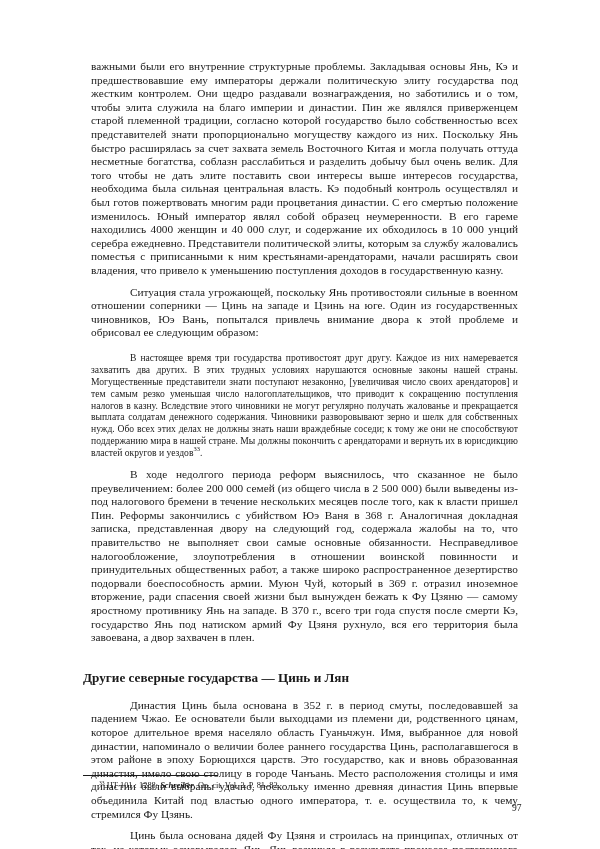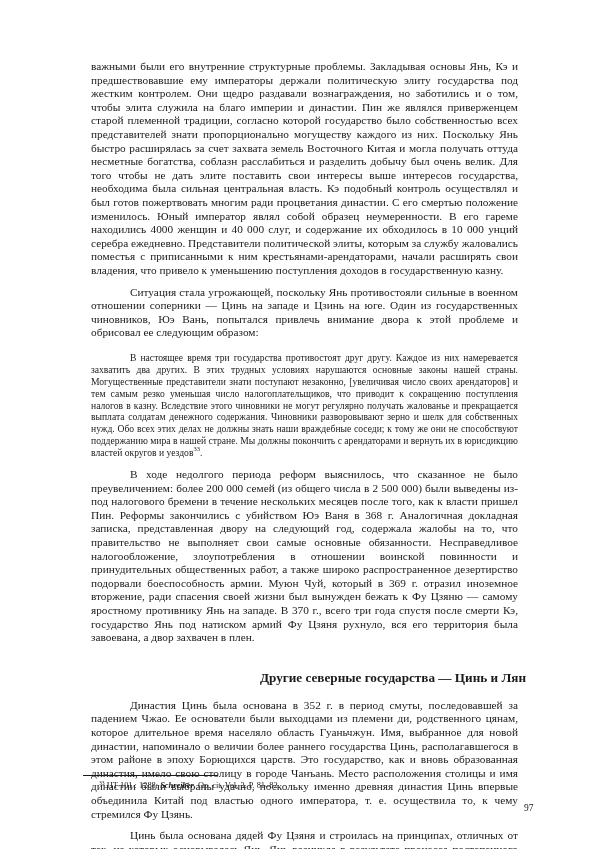--- a/index.html
+++ b/index.html
@@ -8,36 +8,36 @@
     position: absolute; left: 83px; top: 52px; width: 443px;
     font-family: "Liberation Serif", "DejaVu Serif", serif;
     color: #1a1a1a;
   }
   p { margin: 8px; text-align: justify; font-size: 11.3px; line-height: 13.6px; }
   p.indent { text-indent: 39px; }
   .quote { margin-top: 12px; margin-bottom: 9px; }
   .quote p { font-size: 9.6px; line-height: 11.9px; text-indent: 39px; }
   sup { font-size: 6.5px; line-height: 0; vertical-align: 5px; }
   h2 {
-    margin: 25px 0 13px 0; font-size: 13.2px; font-weight: bold; text-align: right;
+    margin: 25px 0 13px 0; font-size: 13.2px; font-weight: bold; text-align: left;
     line-height: 16px;
   }
   .footnote-rule {
     position: absolute; left: 83px; top: 775px; width: 135px; height: 0;
     border-top: 1px solid #1a1a1a;
   }
   .footnote {
     position: absolute; left: 99px; top: 780px;
     font-family: "Liberation Serif", "DejaVu Serif", serif;
     font-size: 8.4px; color: #1a1a1a; line-height: 11px;
   }
   .footnote sup { font-size: 5.6px; vertical-align: 3px; }
   .footnote .author { font-style: italic; font-weight: bold; }
   .page-number {
-    position: absolute; left: 524px; top: 803px;
+    position: absolute; left: 512px; top: 803px;
     font-family: "Liberation Serif", "DejaVu Serif", serif;
     font-size: 9.5px; color: #1a1a1a;
   }
 </style>
 </head>
 <body>
 
 <div class="page">
   <p>важными были его внутренние структурные проблемы. Закладывая основы Янь, Кэ и предшествовавшие ему императоры держали политическую элиту государства под жестким контролем. Они щедро раздавали вознаграждения, но заботились и о том, чтобы элита служила на благо империи и династии. Пин же являлся приверженцем старой племенной традиции, согласно которой государство было собственностью всех представителей знати пропорционально могуществу каждого из них. Поскольку Янь быстро расширялась за счет захвата земель Восточного Китая и могла получать оттуда несметные богатства, соблазн расслабиться и разделить добычу был очень велик. Для того чтобы не дать элите поставить свои интересы выше интересов государства, необходима была сильная центральная власть. Кэ подобный контроль осуществлял и был готов пожертвовать многим ради процветания династии. С его смертью положение изменилось. Юный император являл собой образец неумеренности. В его гареме находились 4000 женщин и 40 000 слуг, и содержание их обходилось в 10 000 унций серебра ежедневно. Представители политической элиты, которым за службу жаловались поместья с приписанными к ним крестьянами-арендаторами, начали расширять свои владения, что привело к уменьшению поступления доходов в государственную казну.</p>
   <p class="indent">Ситуация стала угрожающей, поскольку Янь противостояли сильные в военном отношении соперники — Цинь на западе и Цзинь на юге. Один из государственных чиновников, Юэ Вань, попытался привлечь внимание двора к этой проблеме и обрисовал ее следующим образом:</p>

